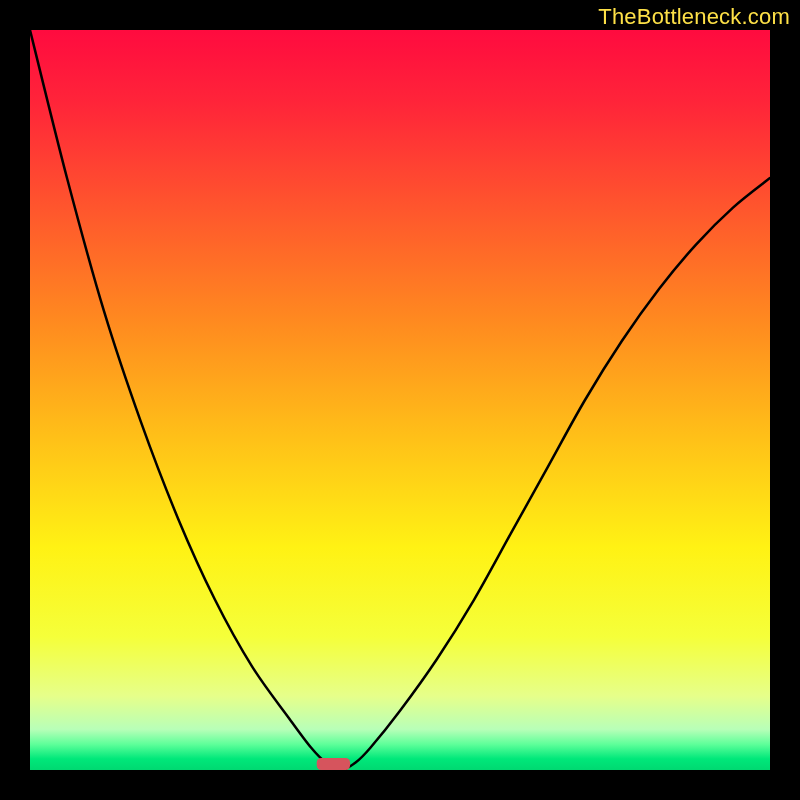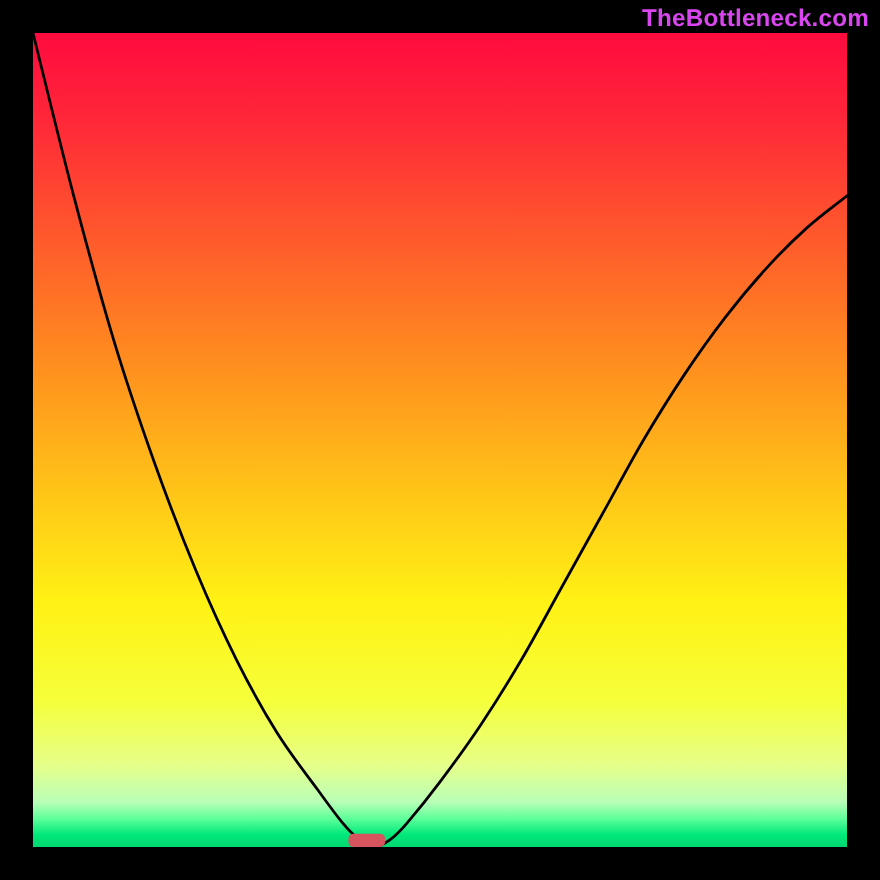--- a/index.html
+++ b/index.html
@@ -21,23 +21,23 @@
     position: absolute;
     left: 30px;
     top: 30px;
     width: 740px;
     height: 740px;
   }
   .watermark {
     position: absolute;
     top: 4px;
     right: 10px;
-    color: #d946ef;
+    color: #fde047;
     font-size: 22px;
-    font-weight: 700;
+    font-weight: 400;
     letter-spacing: 0.2px;
     user-select: none;
   }
 </style>
 </head>
 <body>
 
 <div class="frame">
   <svg class="plot" viewBox="0 0 740 740" preserveAspectRatio="none">
     <defs>

